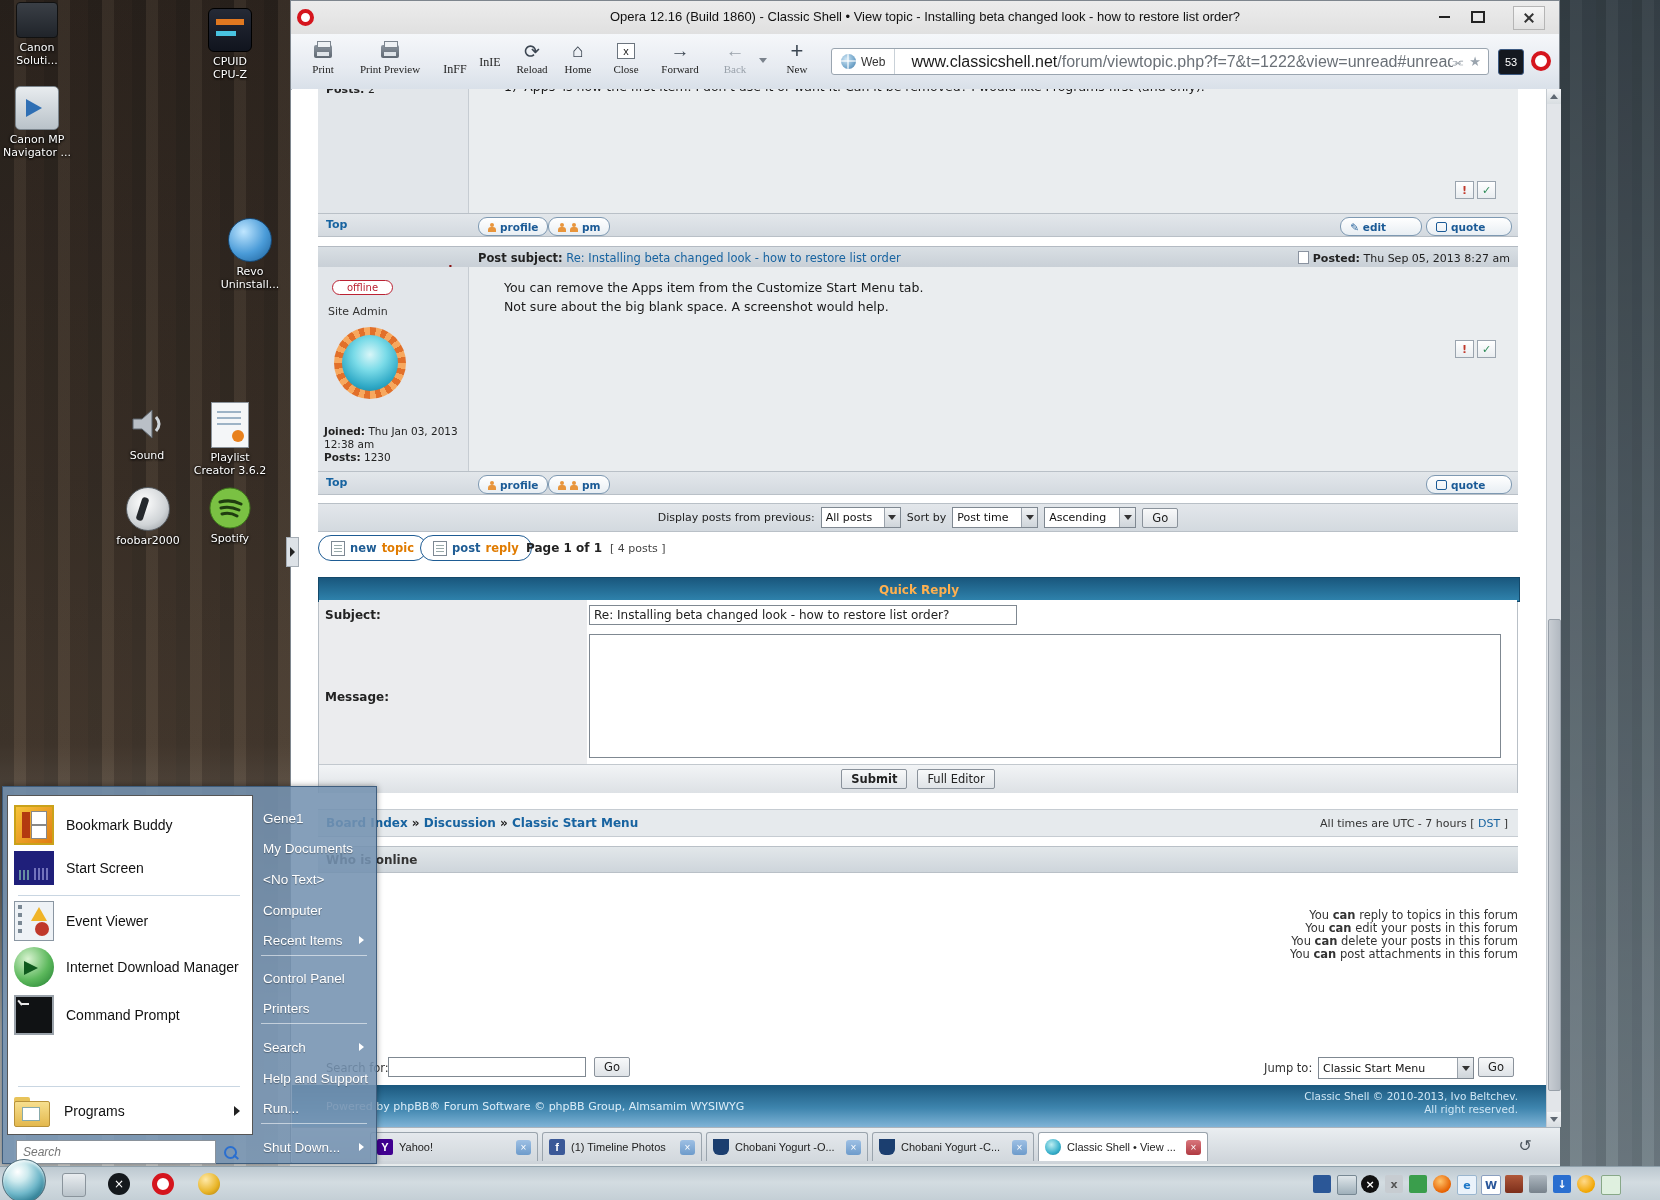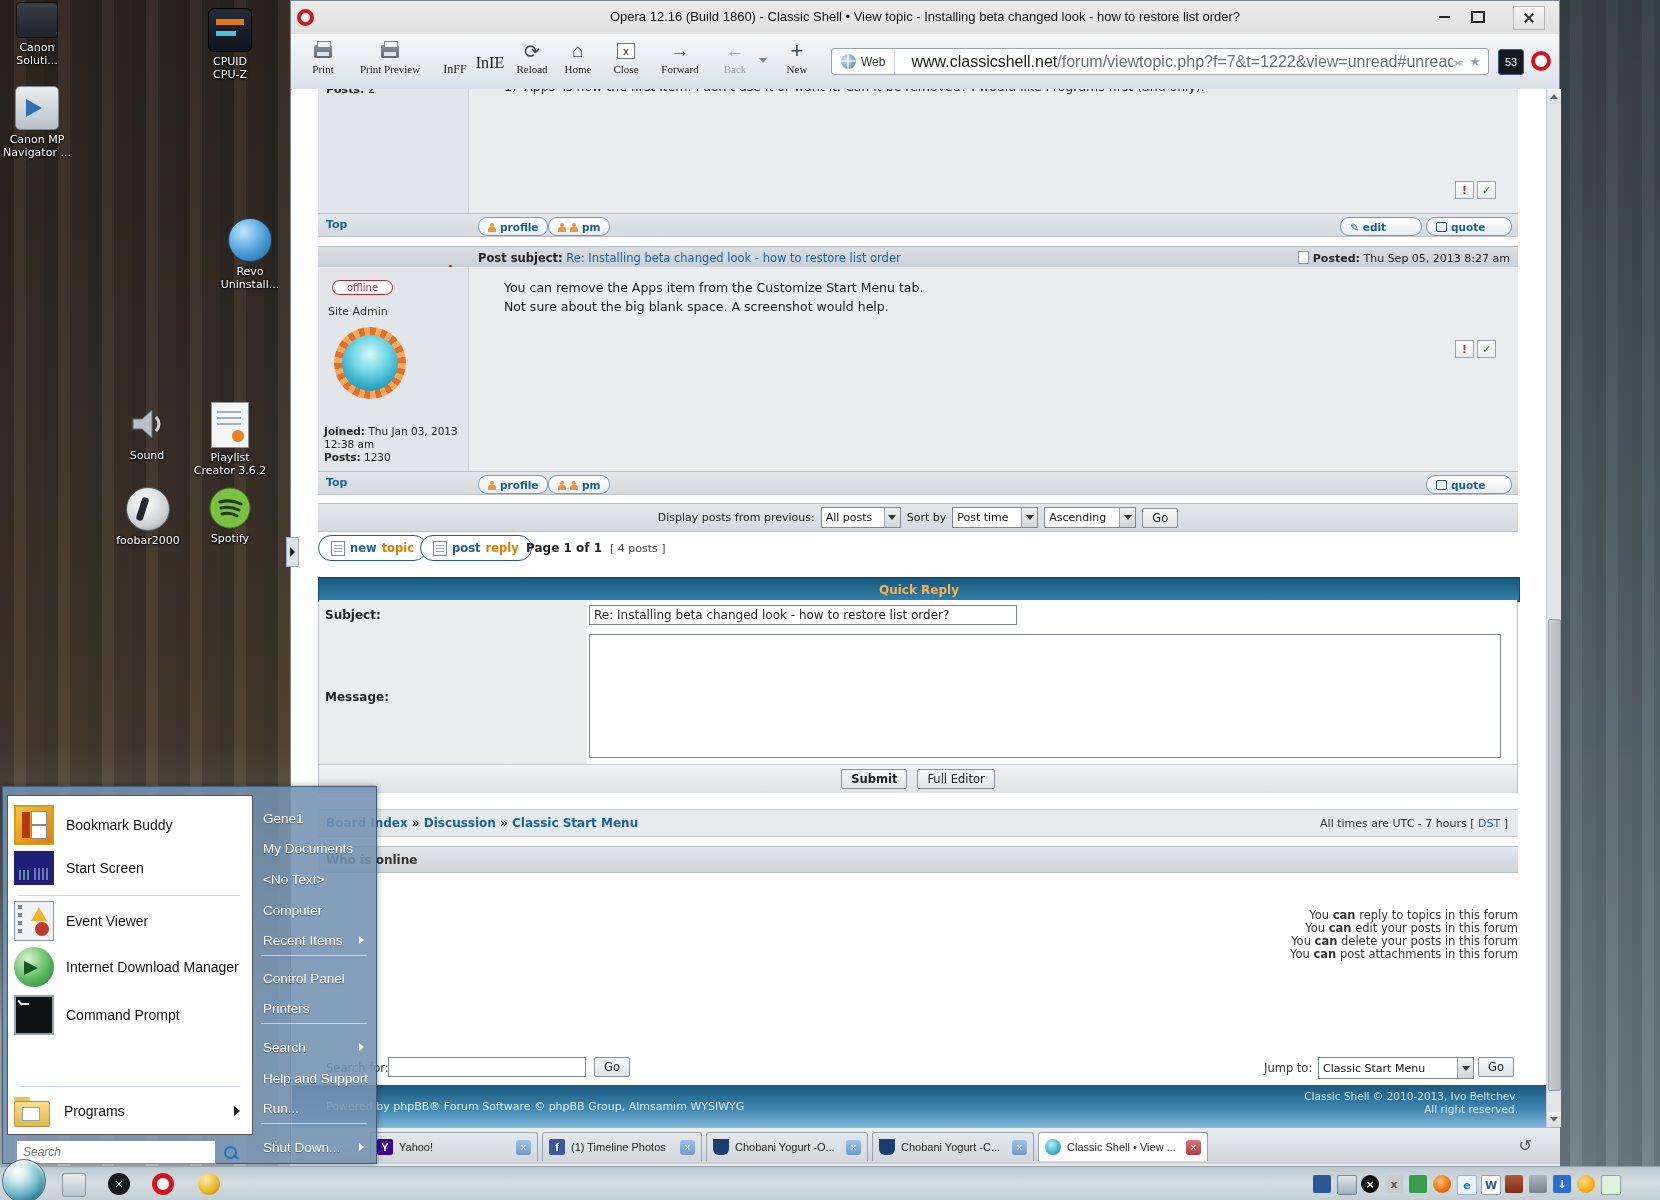--- a/index.html
+++ b/index.html
@@ -241,21 +241,21 @@
       <div class="tbtn" style="left:56px;width:86px;">
         <span class="glyph">
             <span class="ic-print"></span>
           </span>
         <span class="lbl">Print Preview</span>
       </div>
       <div class="tbtn" style="left:146px;width:36px;justify-content:center;">
         <span class="lbl" style="margin-top:14px;font-size:12px;">InFF</span>
       </div>
       <div class="tbtn" style="left:182px;width:34px;justify-content:center;">
-        <span class="lbl" style="font-size:16px;">InIE</span>
+        <span class="lbl" style="font-size:12px;">InIE</span>
       </div>
       <div class="tbtn" style="left:218px;width:46px;">
         <span class="glyph">⟳</span>
         <span class="lbl">Reload</span>
       </div>
       <div class="tbtn" style="left:266px;width:42px;">
         <span class="glyph">⌂</span>
         <span class="lbl">Home</span>
       </div>
       <div class="tbtn" style="left:314px;width:42px;">

